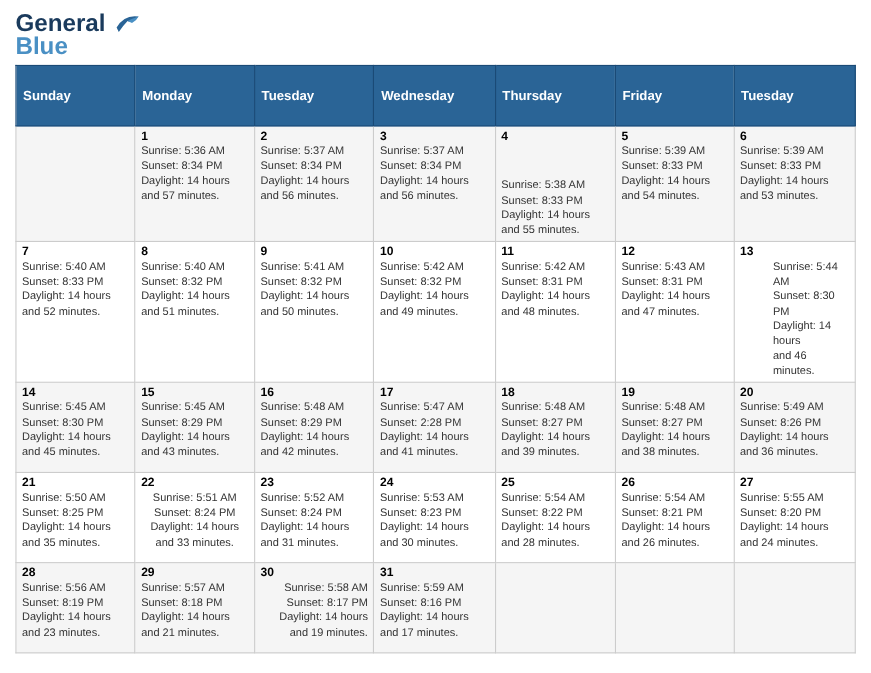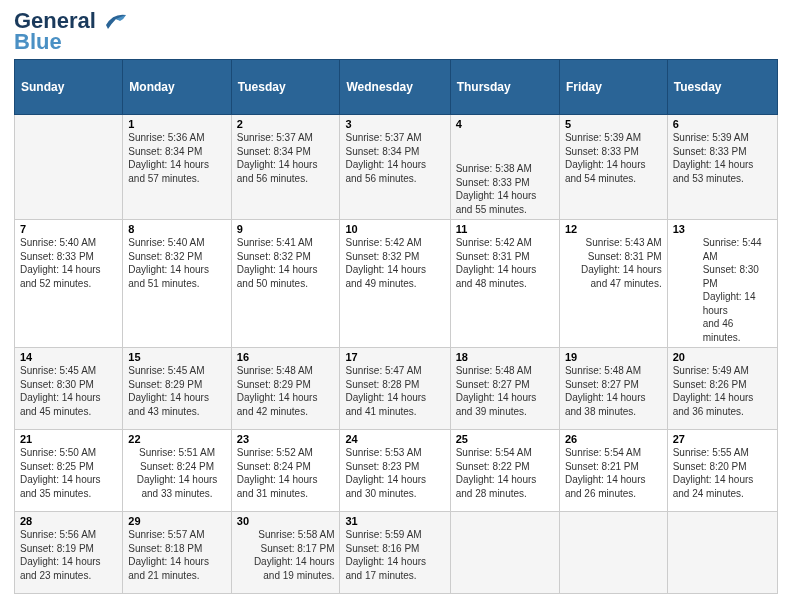--- a/index.html
+++ b/index.html
@@ -197,21 +197,21 @@
           </td>
           <td>
             <span class="day-num">11</span>
             <div class="day-info" style="white-space: pre-line;">Sunrise: 5:42 AM
 Sunset: 8:31 PM
 Daylight: 14 hours
 and 48 minutes.</div>
           </td>
           <td>
             <span class="day-num">12</span>
-            <div class="day-info" style="white-space: pre-line; text-align: right;">Sunrise: 5:43 AM
+            <div class="day-info" style="white-space: pre-line;">Sunrise: 5:43 AM
 Sunset: 8:31 PM
 Daylight: 14 hours
 and 47 minutes.</div>
           </td>
           <td>
             <span class="day-num">13</span>
             <div class="day-info" style="white-space: pre-line; margin-left: 30px;">Sunrise: 5:44 AM
 Sunset: 8:30 PM
 Daylight: 14 hours
 and 46 minutes.</div>
@@ -235,21 +235,21 @@
           <td>
             <span class="day-num">16</span>
             <div class="day-info" style="white-space: pre-line;">Sunrise: 5:48 AM
 Sunset: 8:29 PM
 Daylight: 14 hours
 and 42 minutes.</div>
           </td>
           <td>
             <span class="day-num">17</span>
             <div class="day-info" style="white-space: pre-line;">Sunrise: 5:47 AM
-Sunset: 8:28 PM
+Sunset: 2:28 PM
 Daylight: 14 hours
 and 41 minutes.</div>
           </td>
           <td>
             <span class="day-num">18</span>
             <div class="day-info" style="white-space: pre-line;">Sunrise: 5:48 AM
 Sunset: 8:27 PM
 Daylight: 14 hours
 and 39 minutes.</div>
           </td>

